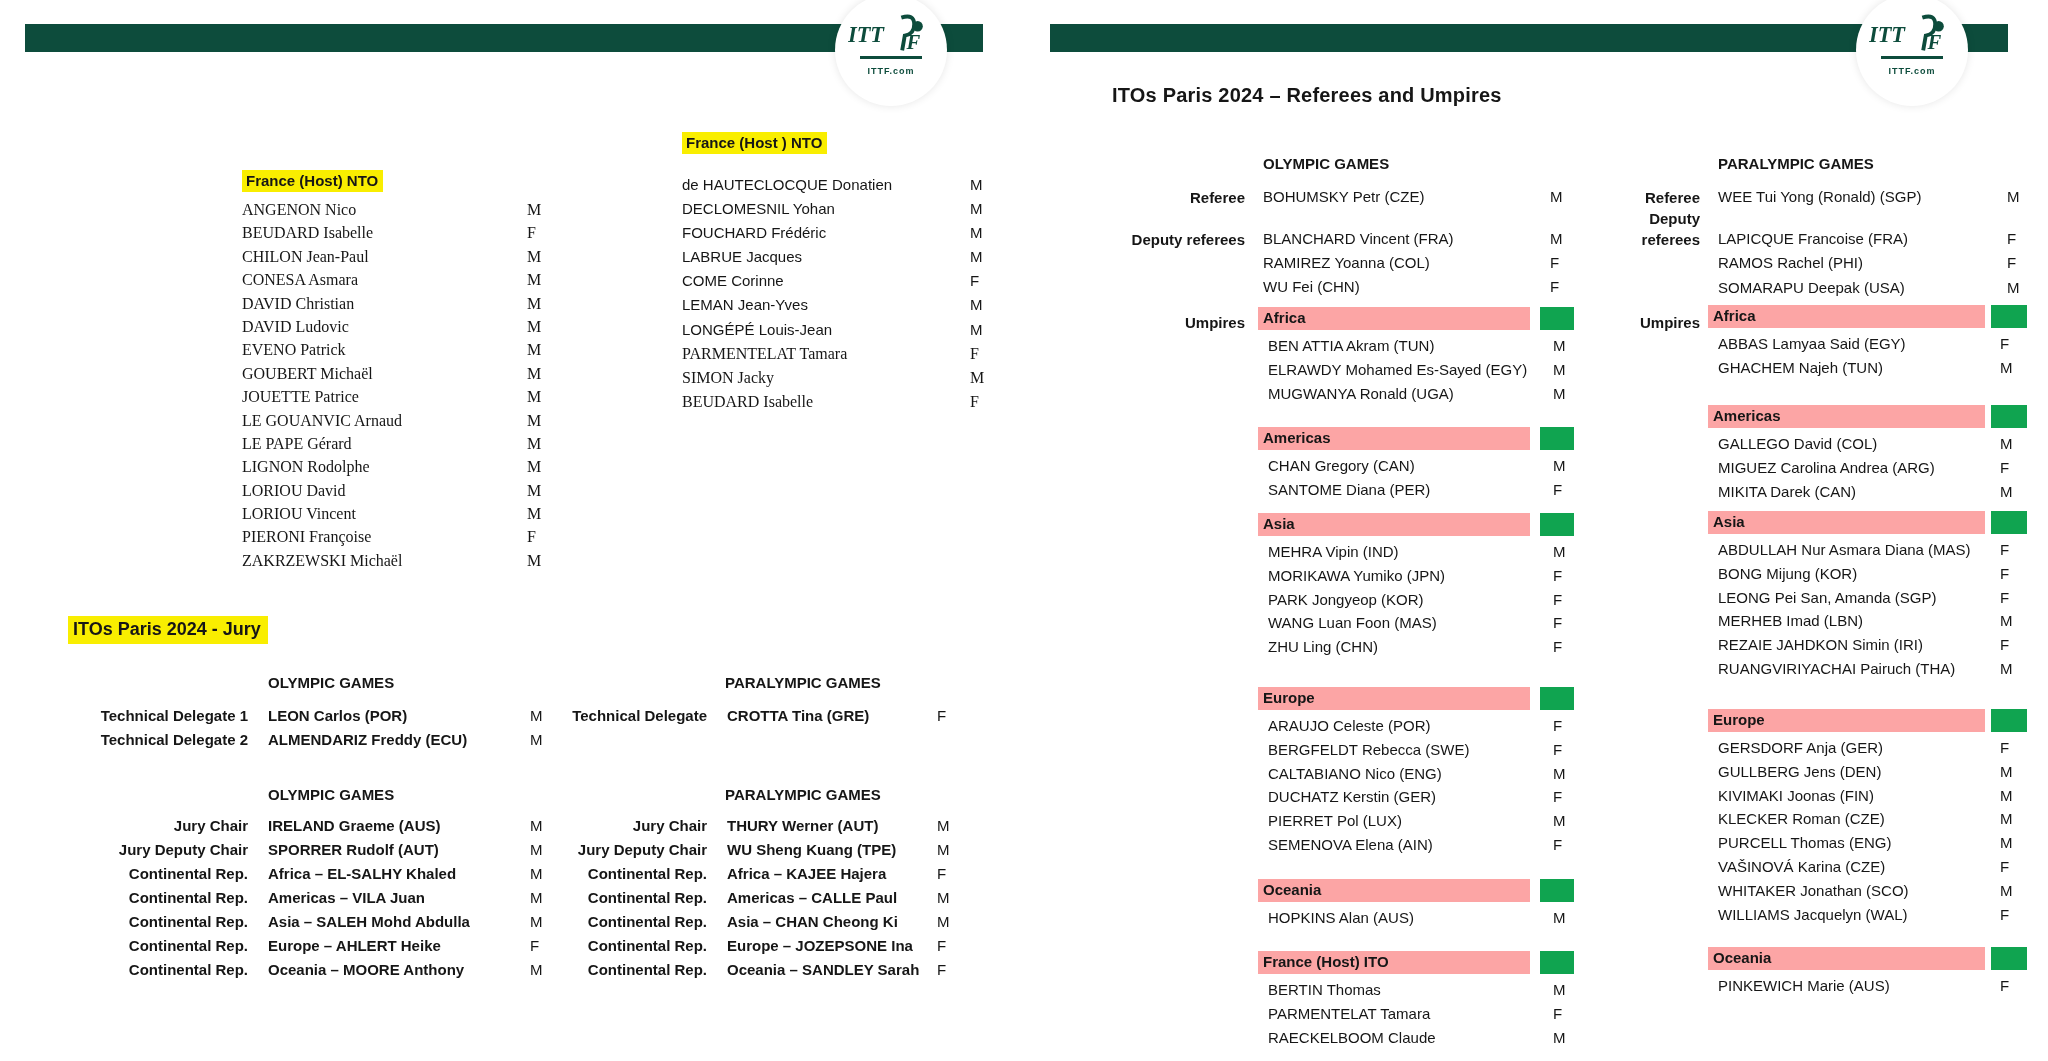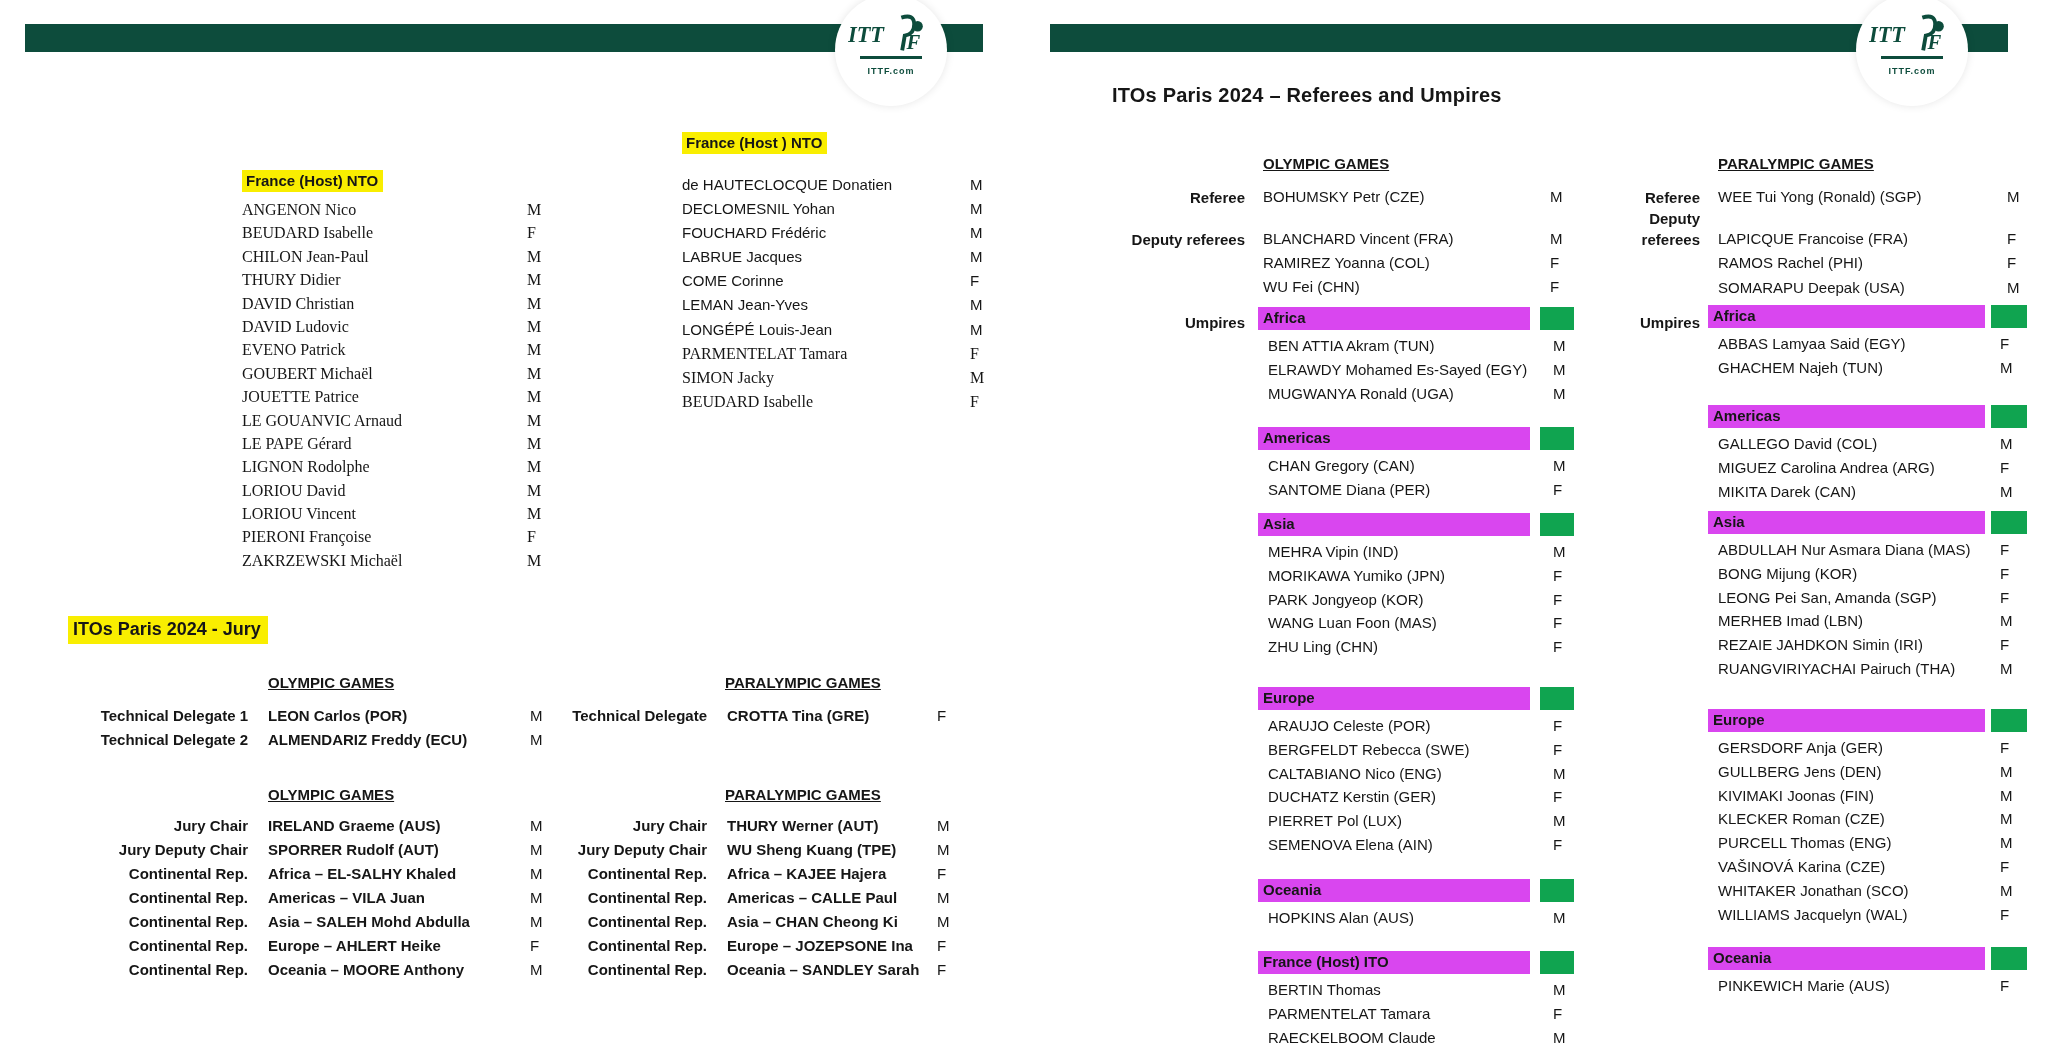--- a/index.html
+++ b/index.html
@@ -13,40 +13,40 @@
   .logo{position:absolute;width:112px;height:112px;background:#ffffff;border-radius:50%;
         box-shadow:0 0 8px rgba(0,0,0,0.10);z-index:5;text-align:center;}
   .logo-mark{margin-top:20px;height:42px;display:flex;align-items:flex-start;justify-content:center;}
   .logo-underline{width:62px;height:3px;background:#0d4c3c;margin:0 auto;}
   .logo-site{margin-top:7px;font-size:9px;font-weight:bold;letter-spacing:1px;color:#0d4c3c;}
 
   
   .hl{display:inline-block;background:#f9ee00;font-weight:bold;font-size:15px;padding:2px 5px 3px 4px;white-space:nowrap;}
   .hl-big{font-size:18px;padding:3px 7px 4px 5px;}
 
-  .sec-h{position:absolute;font-weight:bold;font-size:15px;white-space:nowrap;text-decoration:underline;}
+  .sec-h{position:absolute;font-weight:bold;font-size:15px;white-space:nowrap;}
   .side-label{position:absolute;font-weight:bold;font-size:15px;text-align:right;white-space:nowrap;}
   .page-title{position:absolute;font-weight:bold;font-size:20px;white-space:nowrap;letter-spacing:0.2px;}
 
   
   .rows{position:absolute;width:340px;}
   .row{position:relative;height:var(--rh,24px);white-space:nowrap;font-size:15px;}
   .row .nm{display:inline-block;}
   .row .g{position:absolute;left:var(--gx,280px);top:0;}
   .row.serif, .serif-list .row{font-family:"Liberation Serif","DejaVu Serif",serif;font-size:16px;}
 
   
   .jury .row{font-weight:bold;}
   .jury .row .role{display:inline-block;width:var(--rw,163px);text-align:right;}
   .jury .row .nm{margin-left:20px;}
   .jury .row .g{font-weight:normal;}
 
   
   .ugroup{position:absolute;}
-  .band{position:relative;height:23px;background:#d946ef;}
+  .band{position:relative;height:23px;background:#fca5a5;}
   .og .band{width:272px;}
   .pg .band{width:277px;}
   .band .bl{position:absolute;left:5px;top:2px;font-weight:bold;font-size:15px;white-space:nowrap;}
   .band .sq{position:absolute;top:0;height:23px;background:#10a450;}
   .og .band .sq{left:282px;width:34px;}
   .pg .band .sq{left:283px;width:36px;}
   .ugroup .rows{position:relative;margin-top:7px;padding-left:10px;width:330px;}
 </style>
 </head>
 <body>
@@ -68,21 +68,21 @@
     <div class="logo-site">ITTF.com</div>
   </div>
 
   <div class="abs" style="left:242px;top:170px;">
     <span class="hl">France (Host) NTO</span>
   </div>
   <div class="rows serif-list" style="left:242px;top:201px;--gx:285px;--rh:23.4px;">
       <div class="row"><span class="nm">ANGENON Nico</span><span class="g">M</span></div>
       <div class="row"><span class="nm">BEUDARD Isabelle</span><span class="g">F</span></div>
       <div class="row"><span class="nm">CHILON Jean-Paul</span><span class="g">M</span></div>
-      <div class="row"><span class="nm">THURY  Didier</span><span class="g">M</span></div>
+      <div class="row"><span class="nm">CONESA  Asmara</span><span class="g">M</span></div>
       <div class="row"><span class="nm">DAVID Christian</span><span class="g">M</span></div>
       <div class="row"><span class="nm">DAVID Ludovic</span><span class="g">M</span></div>
       <div class="row"><span class="nm">EVENO  Patrick</span><span class="g">M</span></div>
       <div class="row"><span class="nm">GOUBERT Michaël</span><span class="g">M</span></div>
       <div class="row"><span class="nm">JOUETTE Patrice</span><span class="g">M</span></div>
       <div class="row"><span class="nm">LE GOUANVIC Arnaud</span><span class="g">M</span></div>
       <div class="row"><span class="nm">LE PAPE Gérard</span><span class="g">M</span></div>
       <div class="row"><span class="nm">LIGNON Rodolphe</span><span class="g">M</span></div>
       <div class="row"><span class="nm">LORIOU David</span><span class="g">M</span></div>
       <div class="row"><span class="nm">LORIOU Vincent</span><span class="g">M</span></div>

